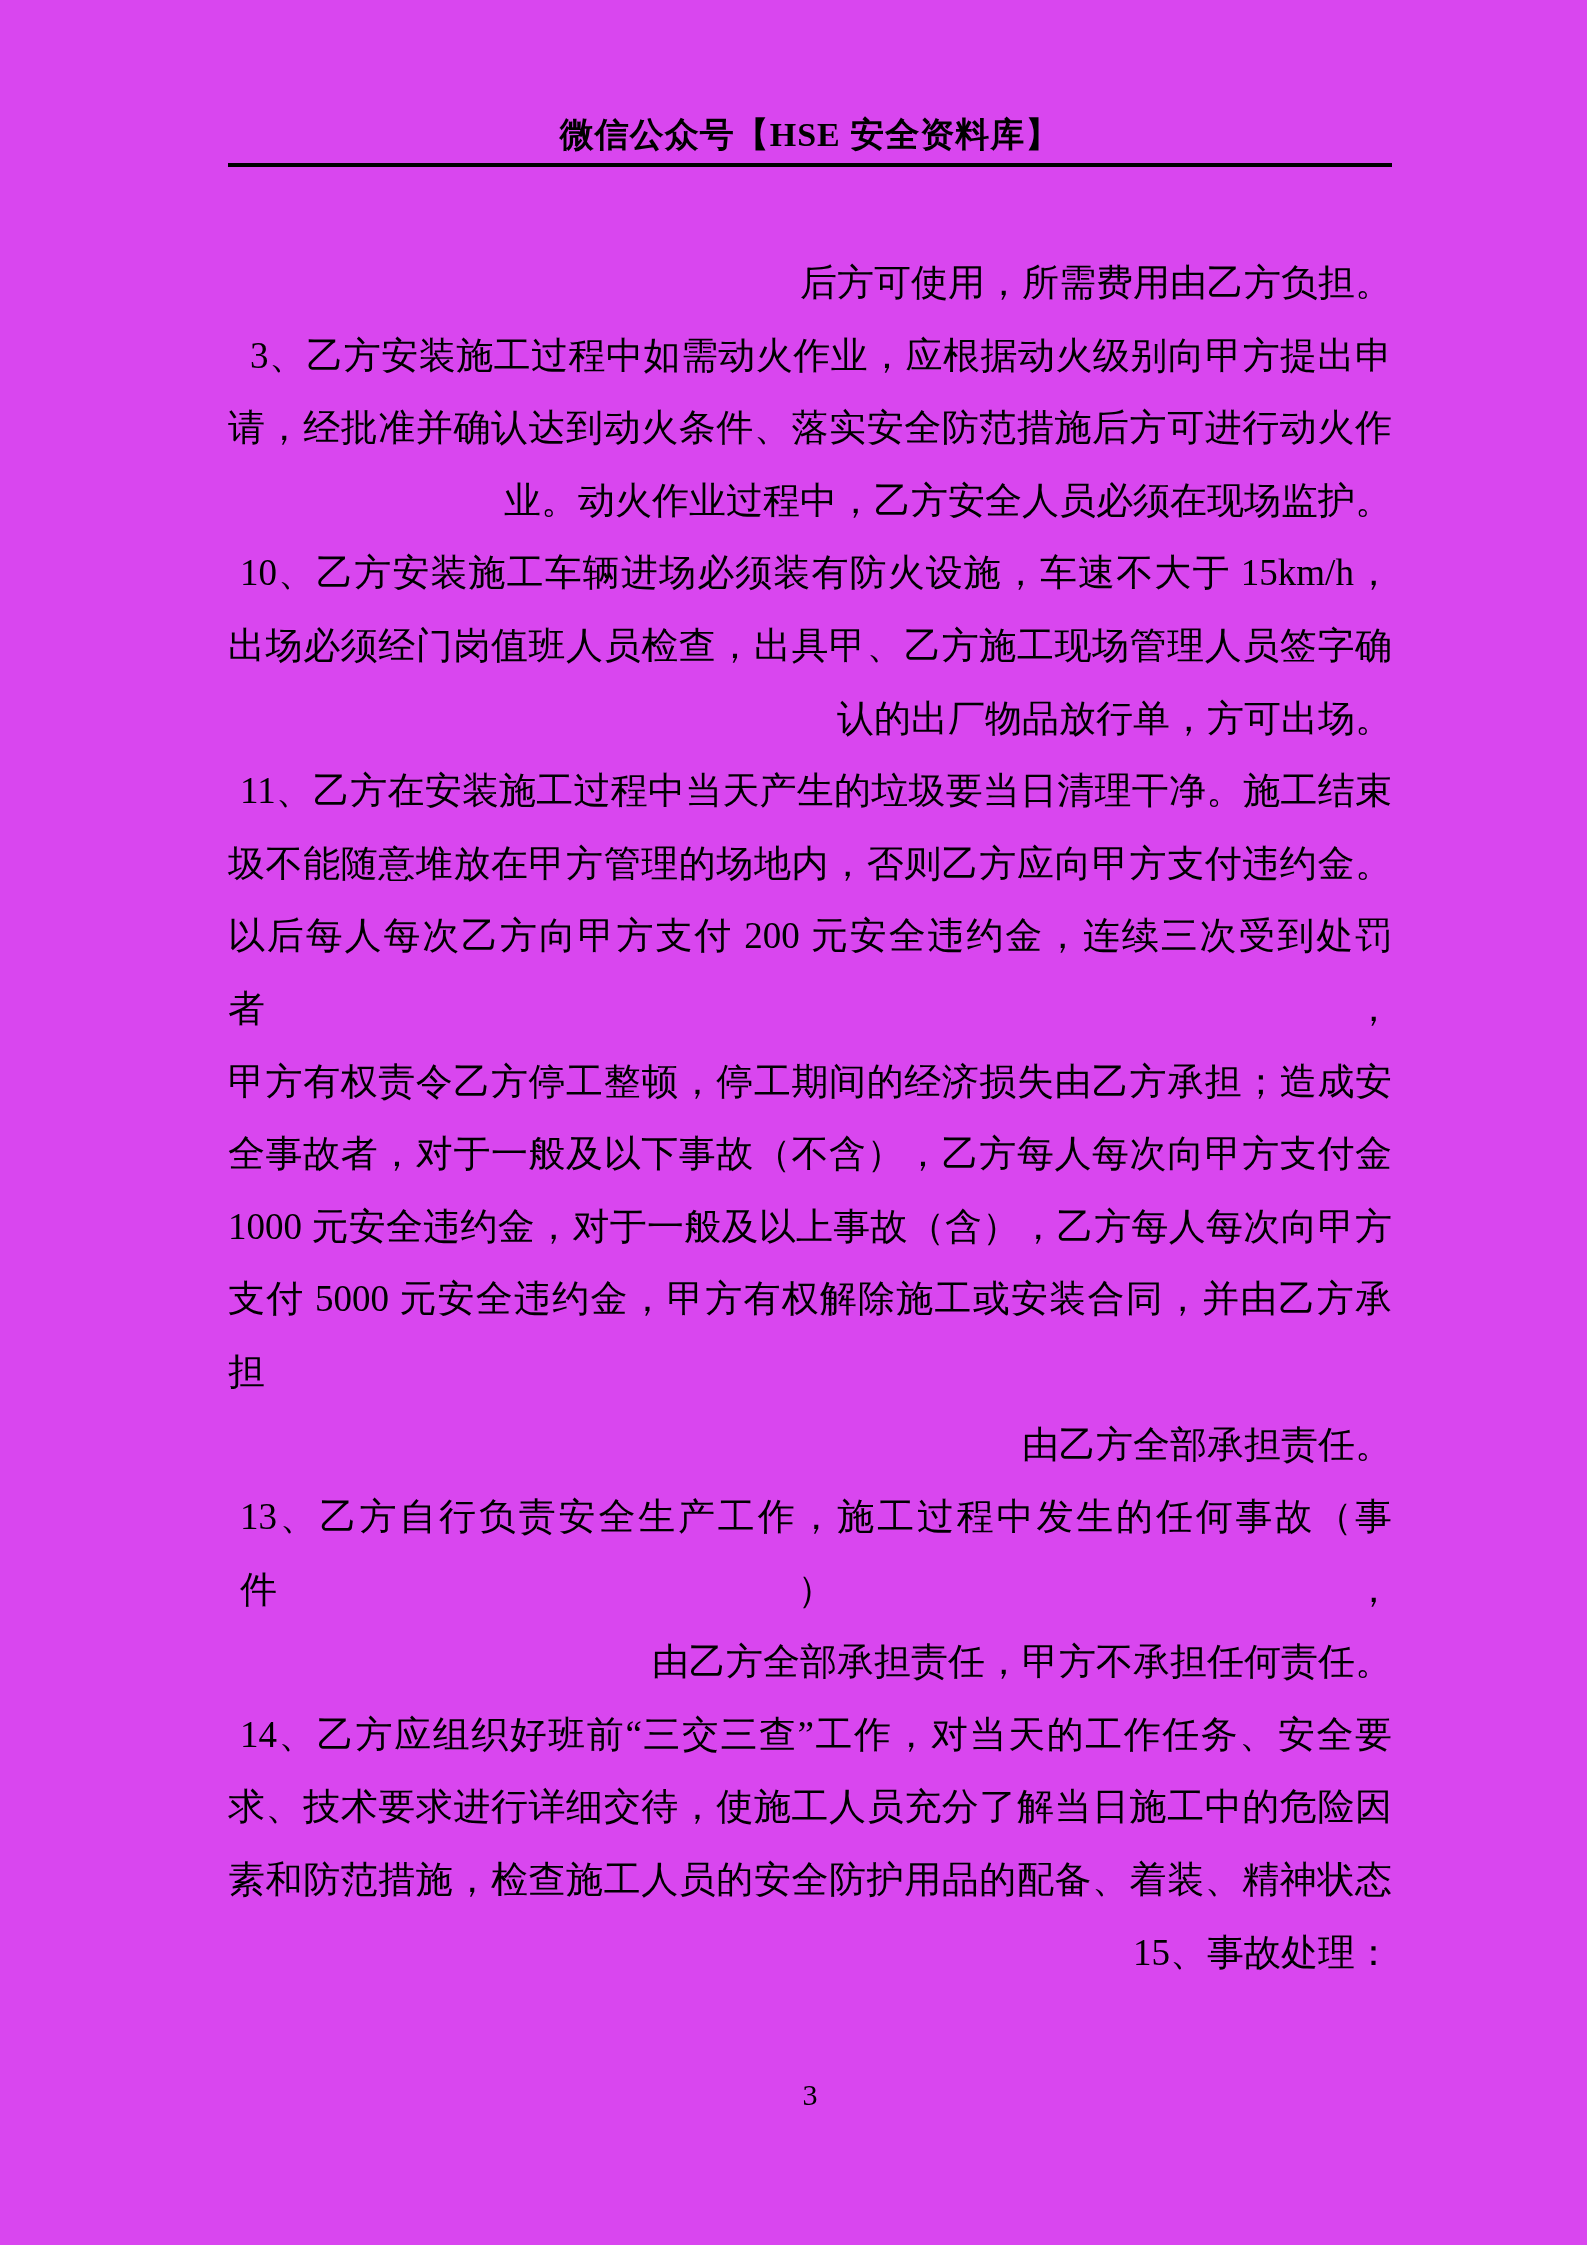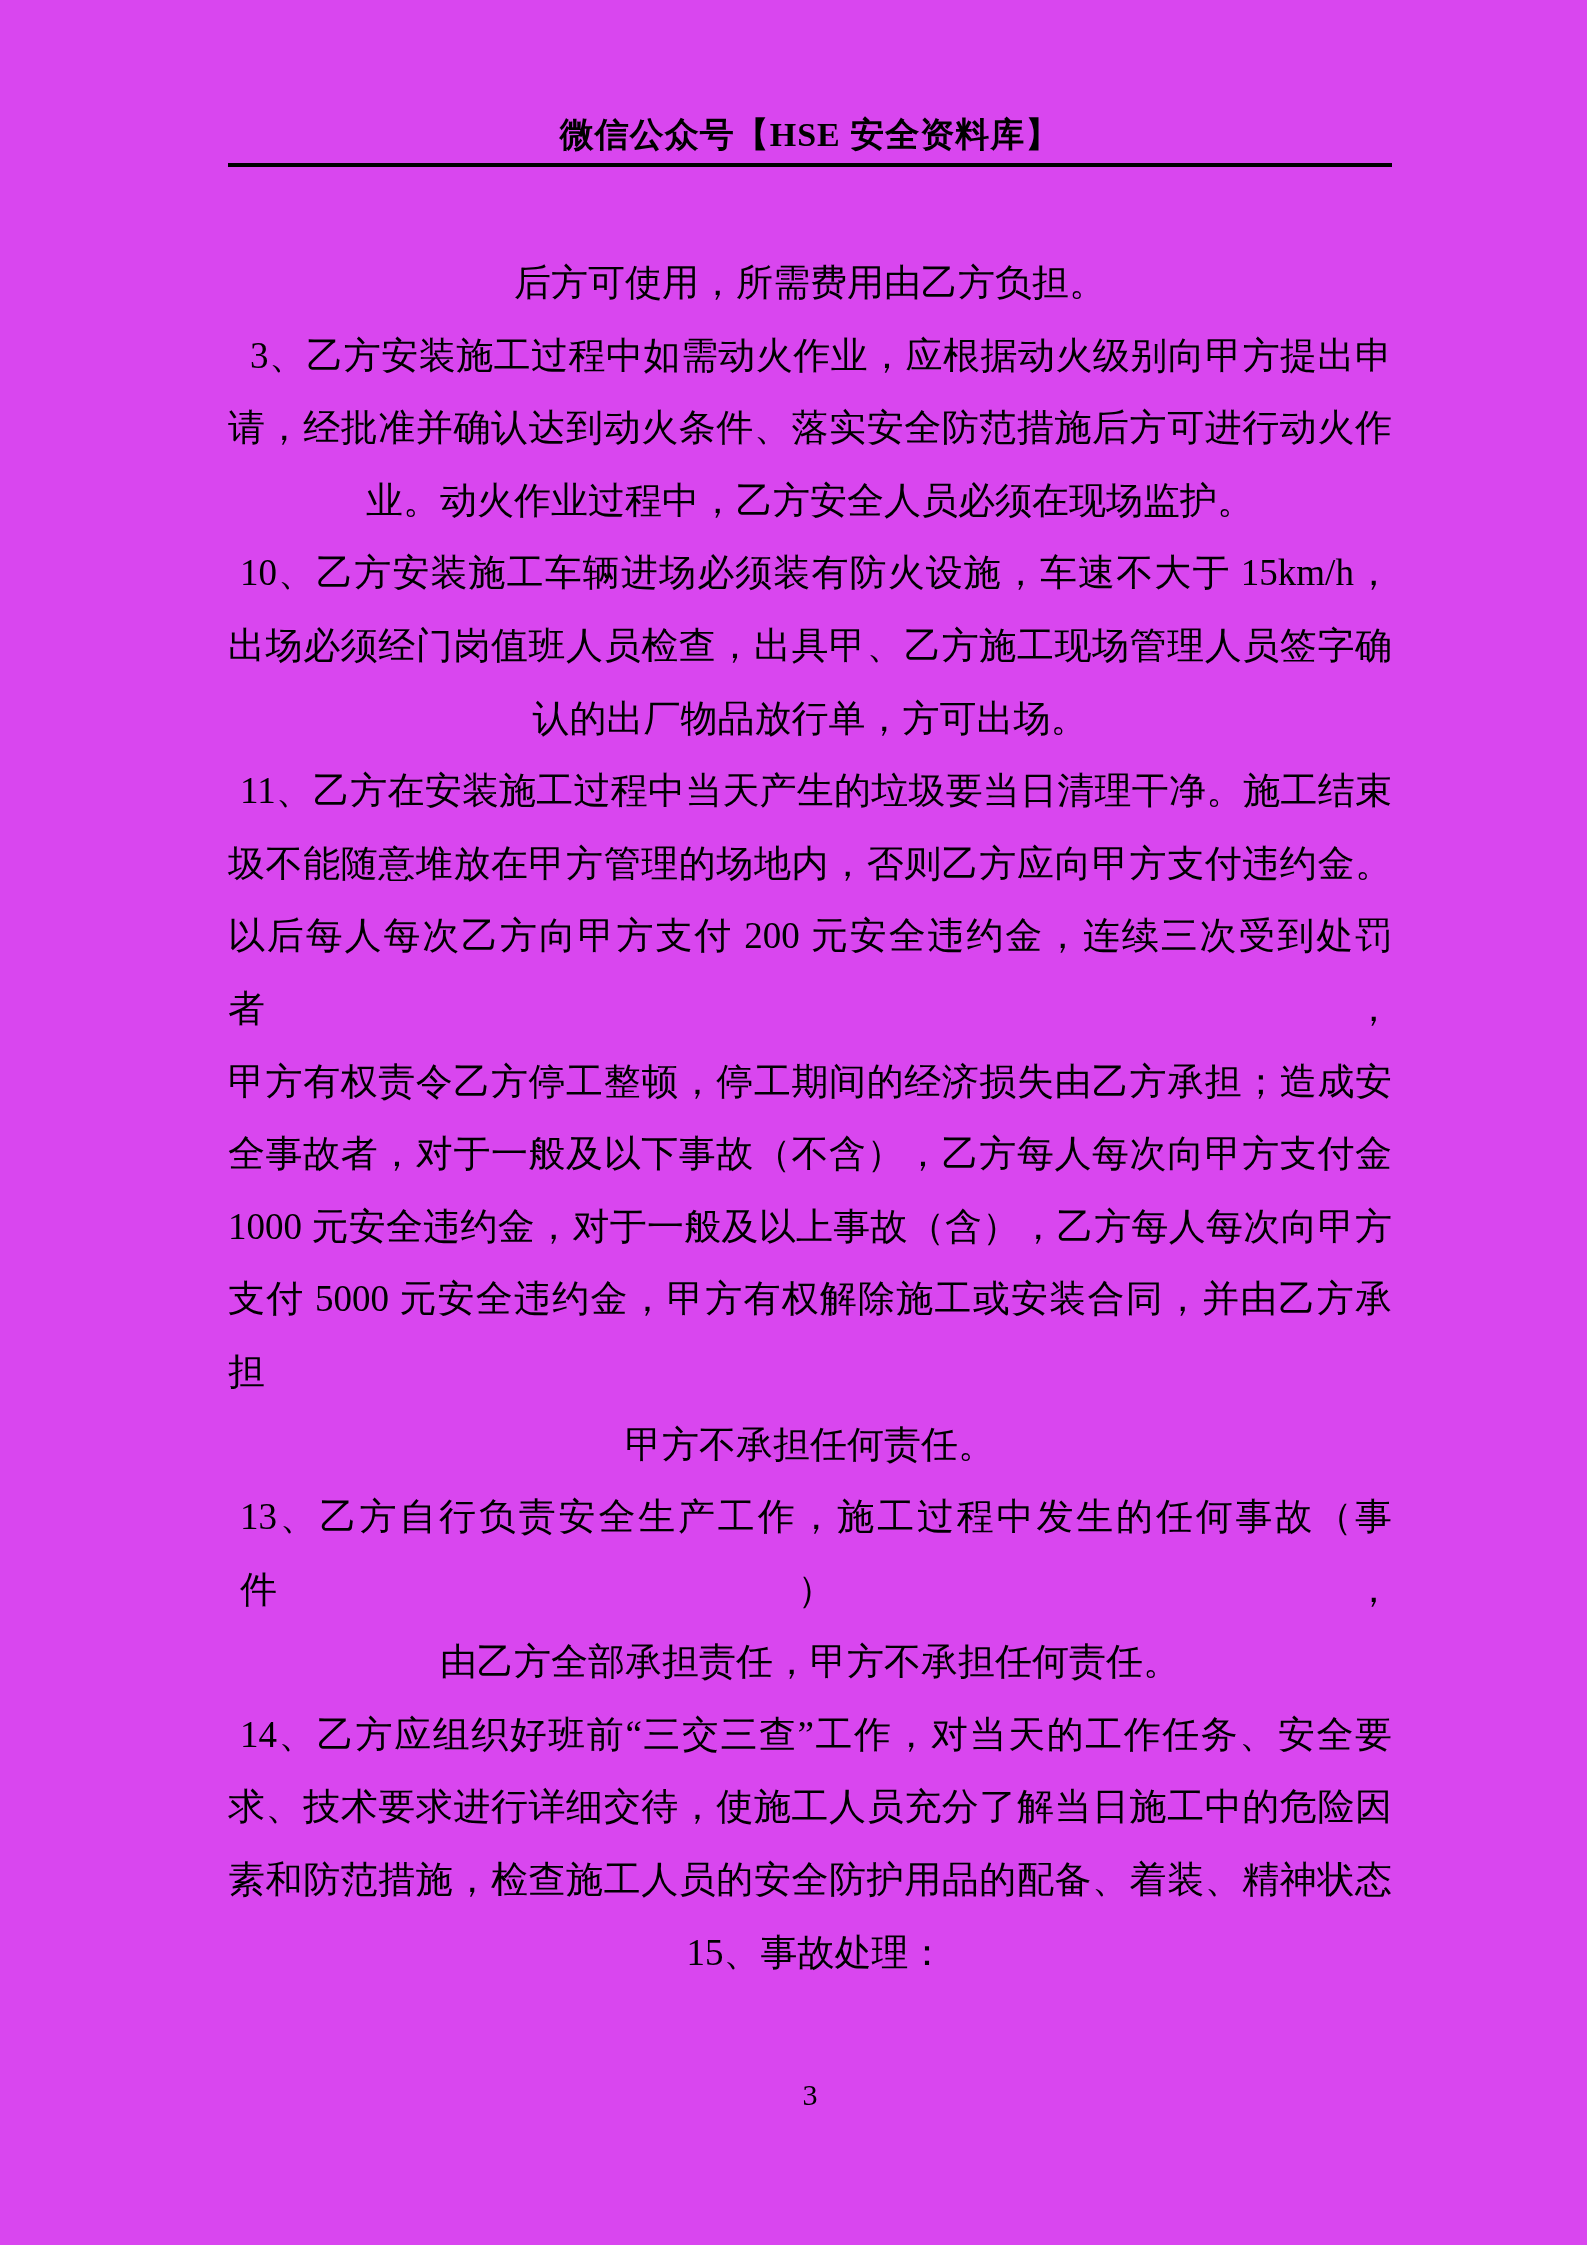--- a/index.html
+++ b/index.html
@@ -39,21 +39,21 @@
     position: absolute;
     left: 228px;
     top: 247px;
     width: 1164px;
     font-size: 37px;
     line-height: 72.6px;
   }
   .body-line {
     width: 1164px;
     box-sizing: border-box;
-    text-align: center;
+    text-align: right;
     white-space: nowrap;
   }
   .body-line.justified {
     white-space: normal;
     text-align: justify;
     text-align-last: justify;
   }
   .body-line.indent-none { padding-left: 0; }
   .body-line.indent-s  { padding-left: 12px; }
   .body-line.indent-m  { padding-left: 22px; }
@@ -98,21 +98,21 @@
       <div class="body-line indent-none justified">以后每人每次乙方向甲方支付 200 元安全违约金，连续三次受到处罚者，</div>
 
       <div class="body-line indent-none justified">甲方有权责令乙方停工整顿，停工期间的经济损失由乙方承担；造成安</div>
 
       <div class="body-line indent-none justified">全事故者，对于一般及以下事故（不含），乙方每人每次向甲方支付金</div>
 
       <div class="body-line indent-none justified">1000 元安全违约金，对于一般及以上事故（含），乙方每人每次向甲方</div>
 
       <div class="body-line indent-none justified">支付 5000 元安全违约金，甲方有权解除施工或安装合同，并由乙方承担</div>
 
-      <div class="body-line indent-none">甲方不承担任何责任。</div>
+      <div class="body-line indent-none">由乙方全部承担责任。</div>
 
       <div class="body-line indent-s justified">13、乙方自行负责安全生产工作，施工过程中发生的任何事故（事件），</div>
 
       <div class="body-line indent-none">由乙方全部承担责任，甲方不承担任何责任。</div>
 
       <div class="body-line indent-s justified">14、乙方应组织好班前“三交三查”工作，对当天的工作任务、安全要</div>
 
       <div class="body-line indent-none justified">求、技术要求进行详细交待，使施工人员充分了解当日施工中的危险因</div>
 
       <div class="body-line indent-none justified">素和防范措施，检查施工人员的安全防护用品的配备、着装、精神状态</div>

